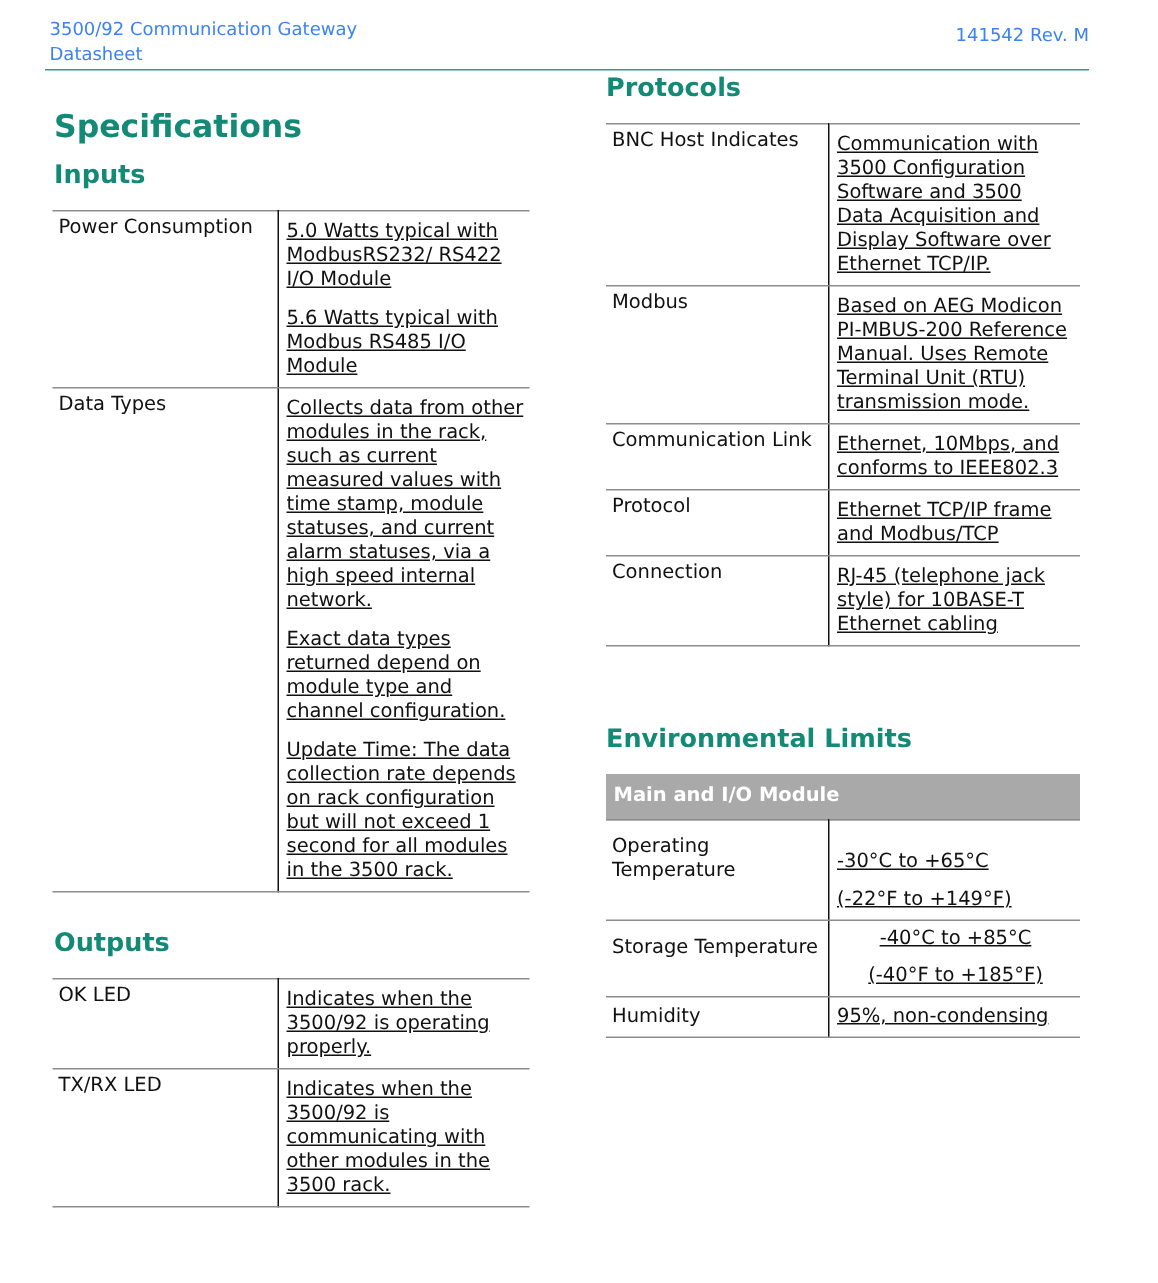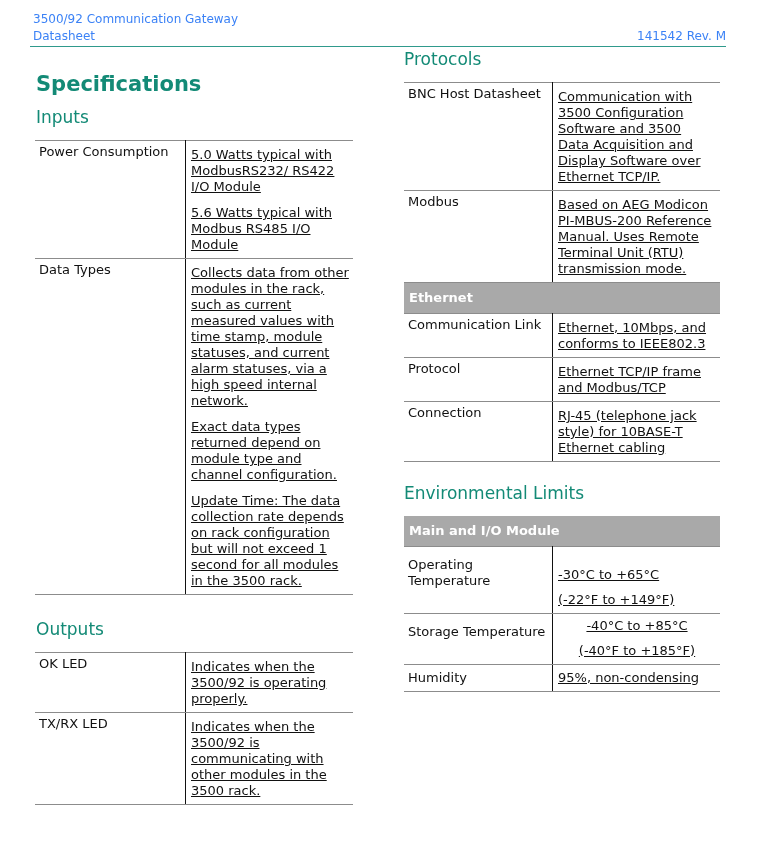--- a/index.html
+++ b/index.html
@@ -1,25 +1,25 @@
 <!DOCTYPE html>
 <html><head>
 <meta charset="utf-8">
 <style>
   html, body { margin: 0; padding: 0; background: #ffffff; }
   body { width: 772px; height: 855px; position: relative; overflow: hidden;
          font-family: "DejaVu Sans", sans-serif; color: #111; }
   .hdr { position: absolute; left: 33px; top: 11px; width: 693px; font-size: 12px; color: #3b82f6; line-height: 17px; }
-  .hdr .right { position: absolute; right: 0; top: 17px; }
+  .hdr .right { position: absolute; right: 0; top: 4px; }
   .hdr-rule { position: absolute; left: 30px; top: 46px; width: 696px; height: 1px; background: #2f9a8c; }
   .col { position: absolute; top: 0; width: 318px; }
   .col-left { left: 35px; }
   .col-right { left: 404px; width: 316px; }
   h1 { position: absolute; margin: 0; font-size: 21px; font-weight: bold; color: #138a76; }
-  h2 { position: absolute; margin: 0; font-size: 17px; font-weight: normal; color: #138a76; }
+  h2 { position: absolute; margin: 0; font-size: 17px; font-weight: bold; color: #138a76; }
   table { position: absolute; border-collapse: collapse; width: 100%; font-size: 13px; line-height: 16px; }
   td { vertical-align: top; padding: 3px 4px 5px 4px; border-top: 1px solid #8c8c8c; border-bottom: 1px solid #8c8c8c; }
   td.k { width: 142px; border-right: 1.5px solid #111; }
   td.v { padding-left: 5px; padding-top: 6px; text-decoration: underline; }
   td.v p { margin: 0 0 10px 0; }
   td.v p:last-child { margin-bottom: 0; }
   tr.band td { background: #a9a9a9; color: #fff; font-weight: bold; border: none; padding: 7px 5px; font-size: 13px; }
   td.tight p { margin: 0 0 9px 0; }
 </style>
 </head>
@@ -71,29 +71,26 @@
   </tbody>
     </table>
 </div>
 
 <div class="col col-right">
   <h2 style="left:0; top:49px;">Protocols</h2>
 
   <table style="top:82px;">
     <tbody>
         <tr>
-      <td class="k" style="width:140px;">BNC Host Datasheet</td>
+      <td class="k" style="width:140px;">BNC Host Indicates</td>
       <td class="v">Communication with 3500 Configuration Software and 3500 Data Acquisition and Display Software over Ethernet TCP/IP.</td>
     </tr>
     <tr>
       <td class="k" style="width:140px;">Modbus</td>
       <td class="v">Based on AEG Modicon PI-MBUS-200 Reference Manual. Uses Remote Terminal Unit (RTU) transmission mode.</td>
-    </tr>
-    <tr class="band">
-      <td colspan="2">Ethernet</td>
     </tr>
     <tr>
       <td class="k" style="width:140px;">Communication Link</td>
       <td class="v">Ethernet, 10Mbps, and conforms to IEEE802.3</td>
     </tr>
     <tr>
       <td class="k" style="width:140px;">Protocol</td>
       <td class="v">Ethernet TCP/IP frame and Modbus/TCP</td>
     </tr>
     <tr>

